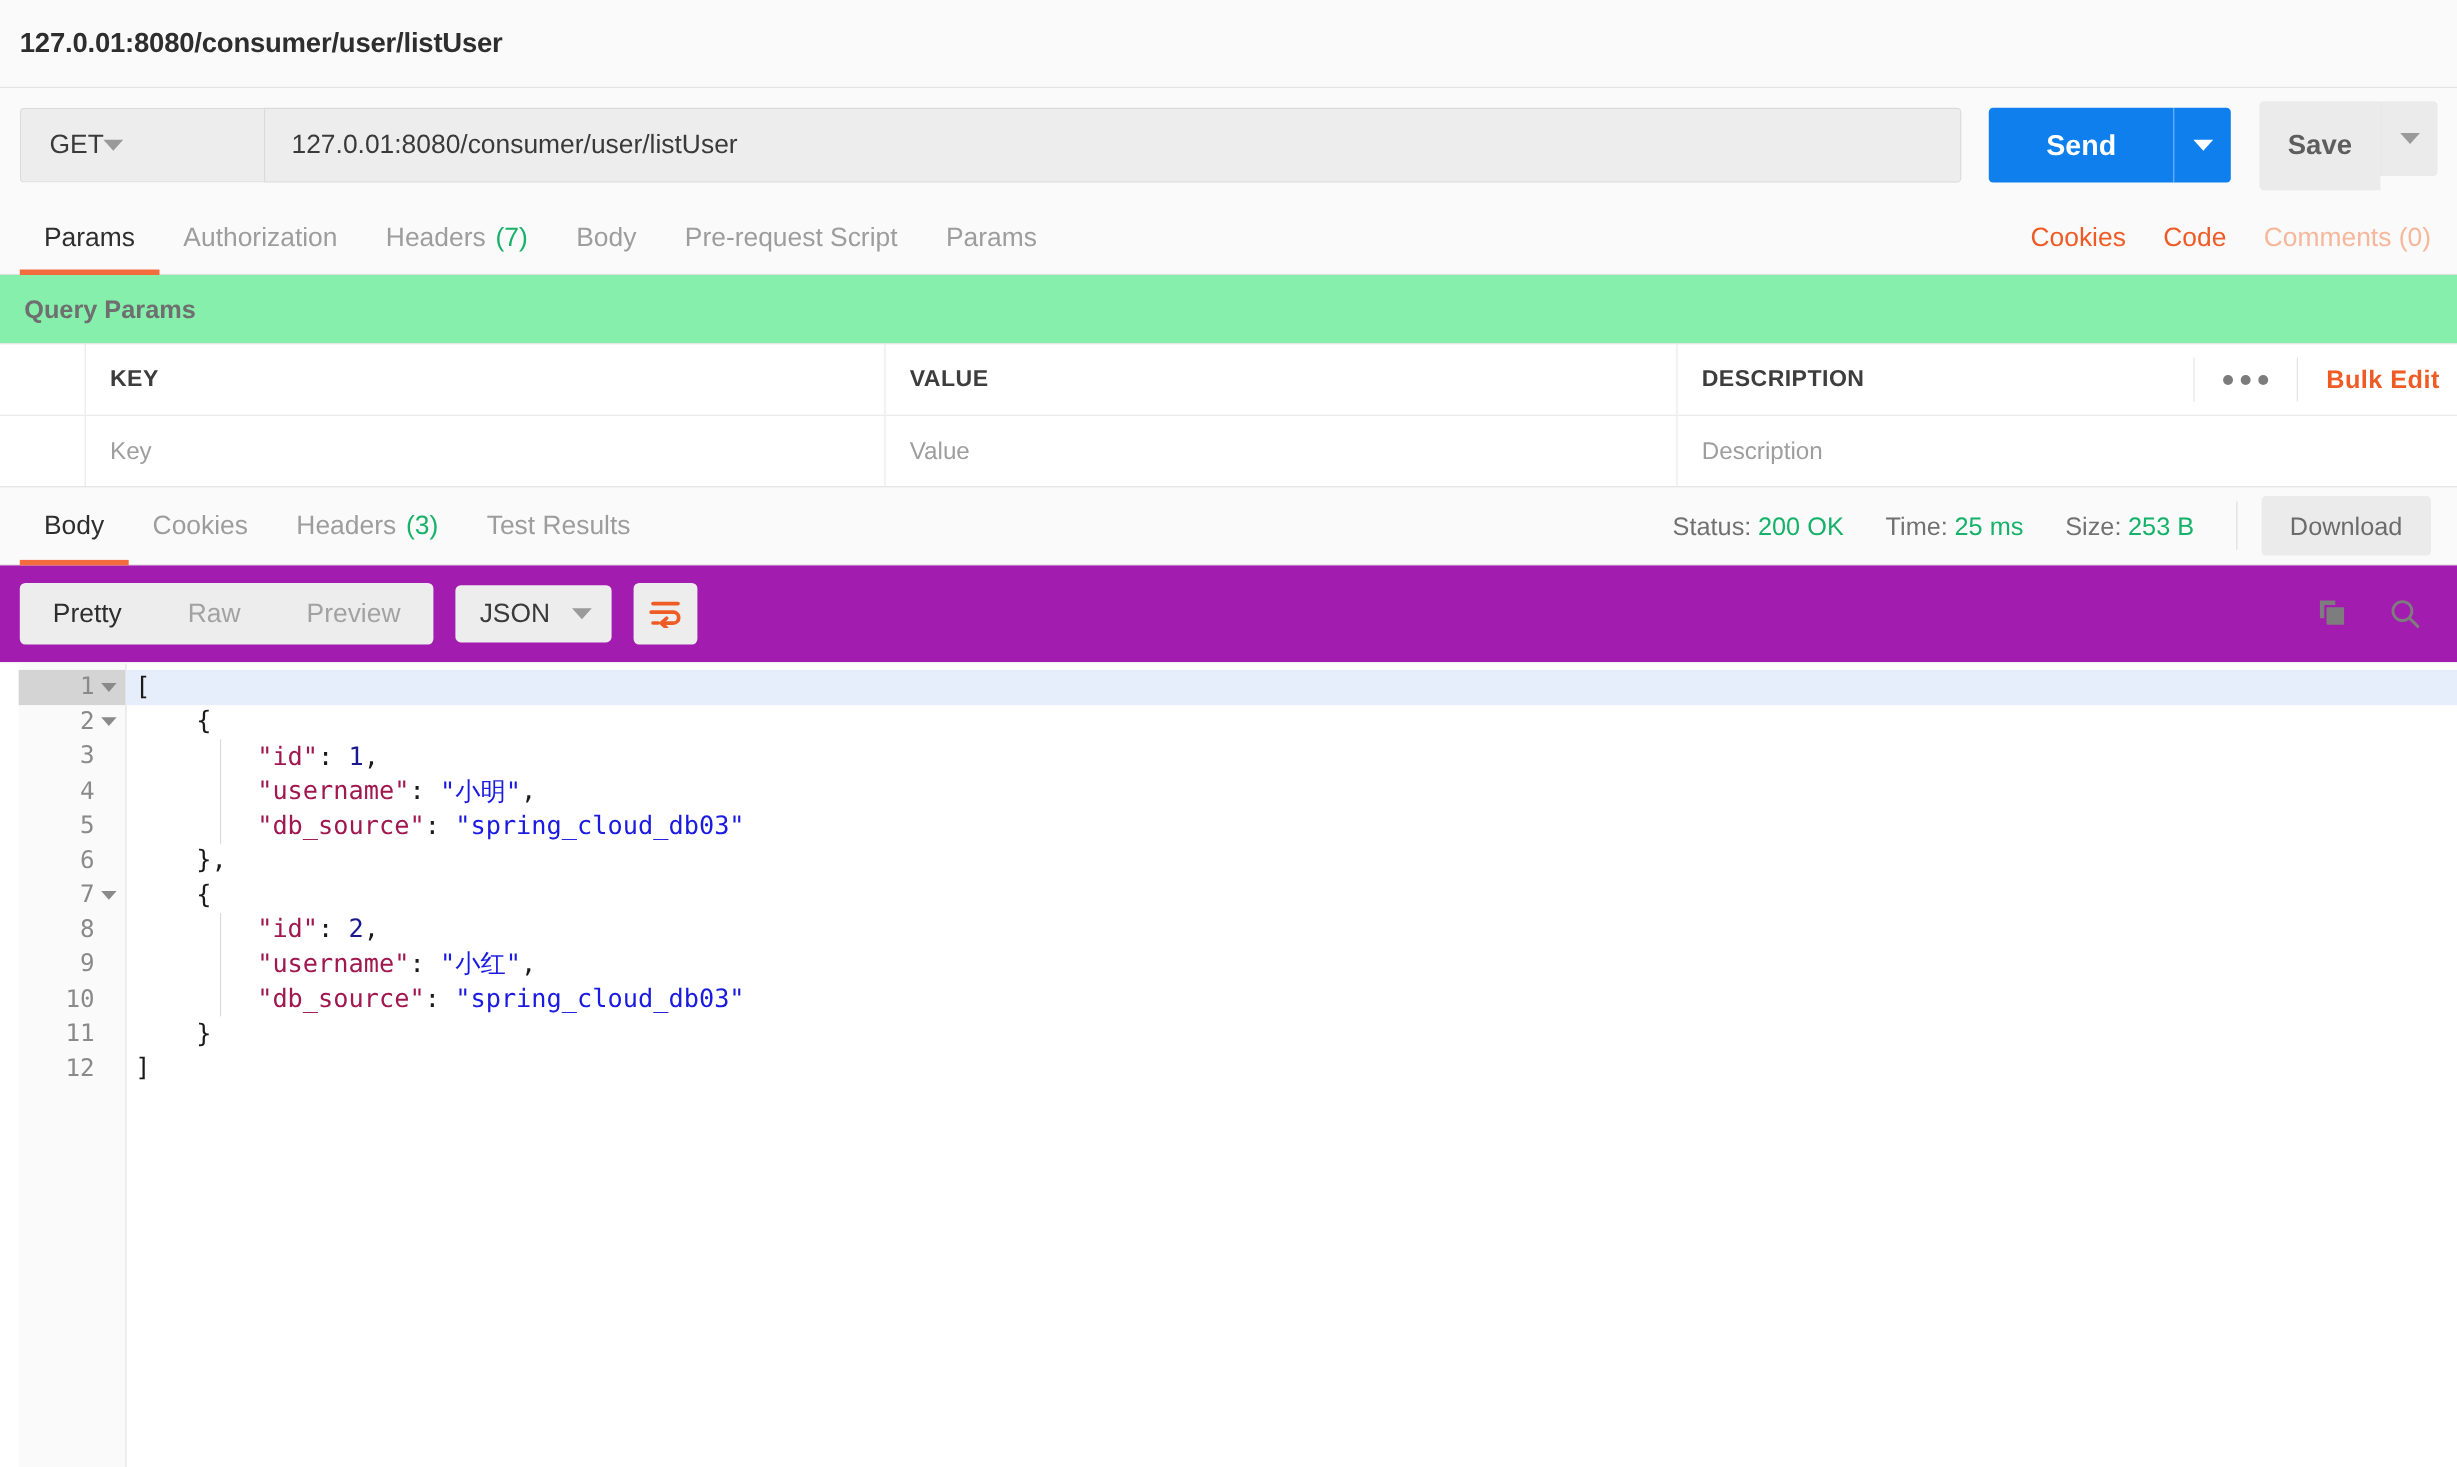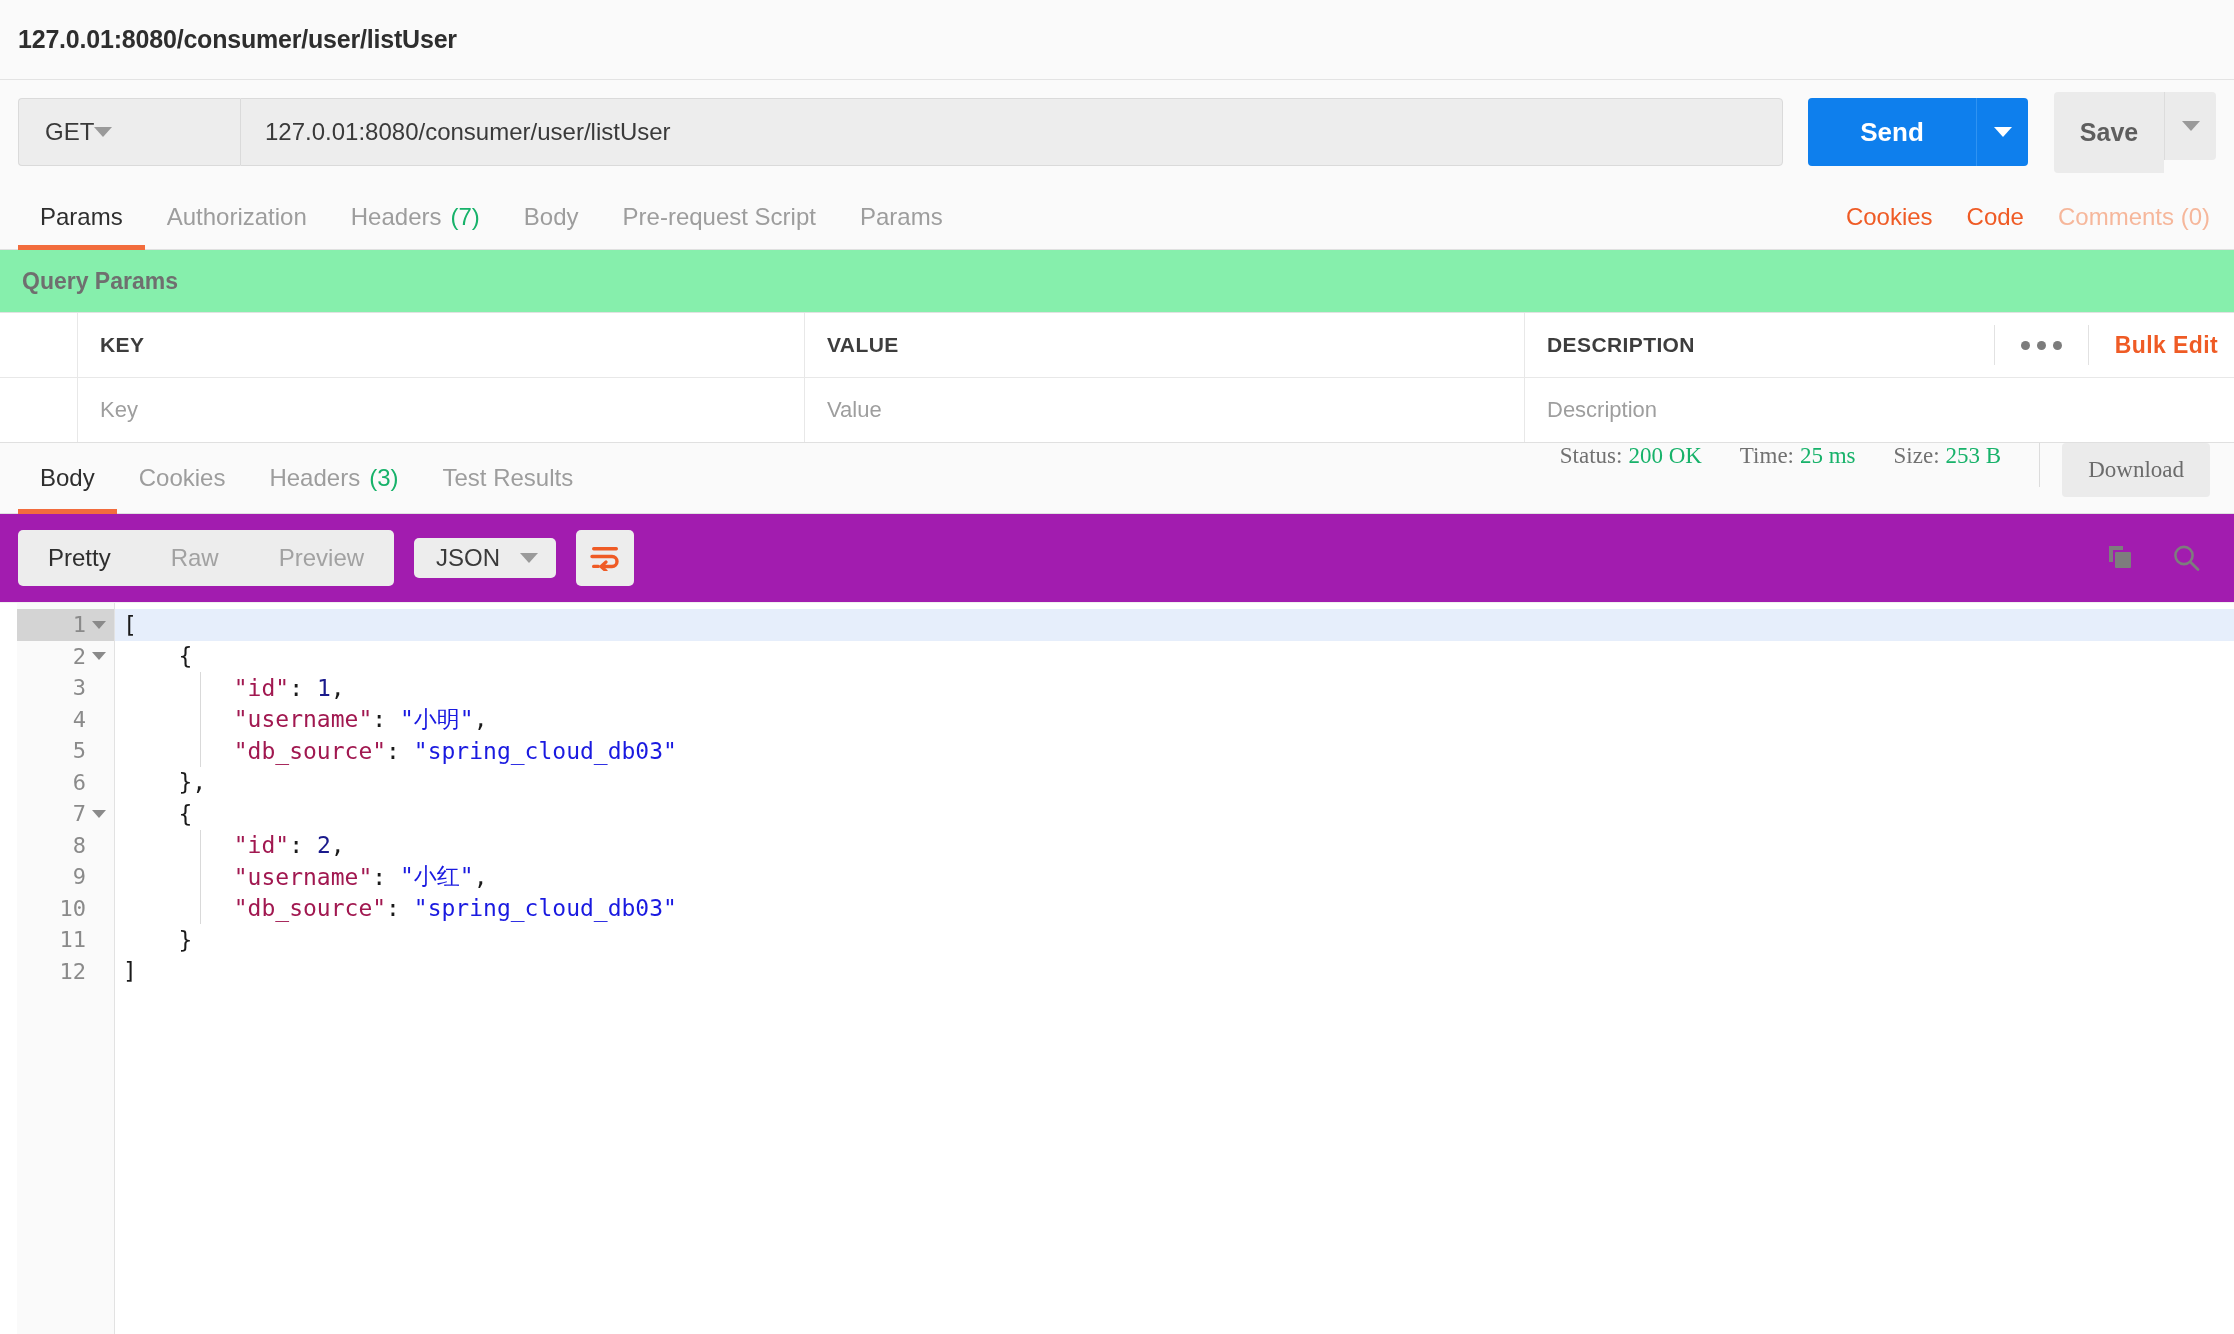--- a/index.html
+++ b/index.html
@@ -163,21 +163,21 @@
 
   
   .res-tabs {
     height: 72px; flex: 0 0 72px;
     background: #fafafa;
     border-top: 1px solid #e0e0e0;
     border-bottom: 1px solid #e0e0e0;
     display: flex; align-items: stretch;
     padding: 0 18px;
   }
-  .res-meta { margin-left: auto; display: flex; align-items: flex-start; padding-right: 6px; font-family: Liberation Serif, serif; }
+  .res-meta { margin-left: auto; display: flex; align-items: center; padding-right: 6px; }
   .meta-item { font-size: 23px; color: #717171; margin-left: 38px; white-space: nowrap; }
   .meta-item b { color: #17b26a; font-weight: normal; margin-left: 6px; }
   .meta-sep { width: 1px; height: 44px; background: #dcdcdc; margin-left: 38px; }
   .download-btn {
     margin-left: 22px;
     height: 54px; padding: 0 26px;
     background: #ebebeb; border-radius: 4px;
     display: flex; align-items: center;
     font-size: 23px; color: #6b6b6b;
     cursor: pointer;
@@ -193,21 +193,21 @@
   .seg {
     display: flex; background: #ededed; border-radius: 5px; height: 56px; overflow: hidden;
   }
   .seg-item {
     display: flex; align-items: center; padding: 0 30px;
     font-size: 24px; color: #a2a2a2; cursor: pointer;
   }
   .seg-item.active { color: #2e2e2e; }
   .fmt-select {
     margin-left: 20px;
-    height: 40px; min-width: 142px;
+    height: 52px; min-width: 142px;
     background: #ededed; border-radius: 5px;
     display: flex; align-items: center; justify-content: space-between;
     padding: 0 18px 0 22px; gap: 20px;
     font-size: 24px; color: #3a3a3a; cursor: pointer;
   }
   .wrap-btn {
     margin-left: 20px; width: 58px; height: 56px;
     background: #ededed; border-radius: 5px;
     display: flex; align-items: center; justify-content: center;
     cursor: pointer;

